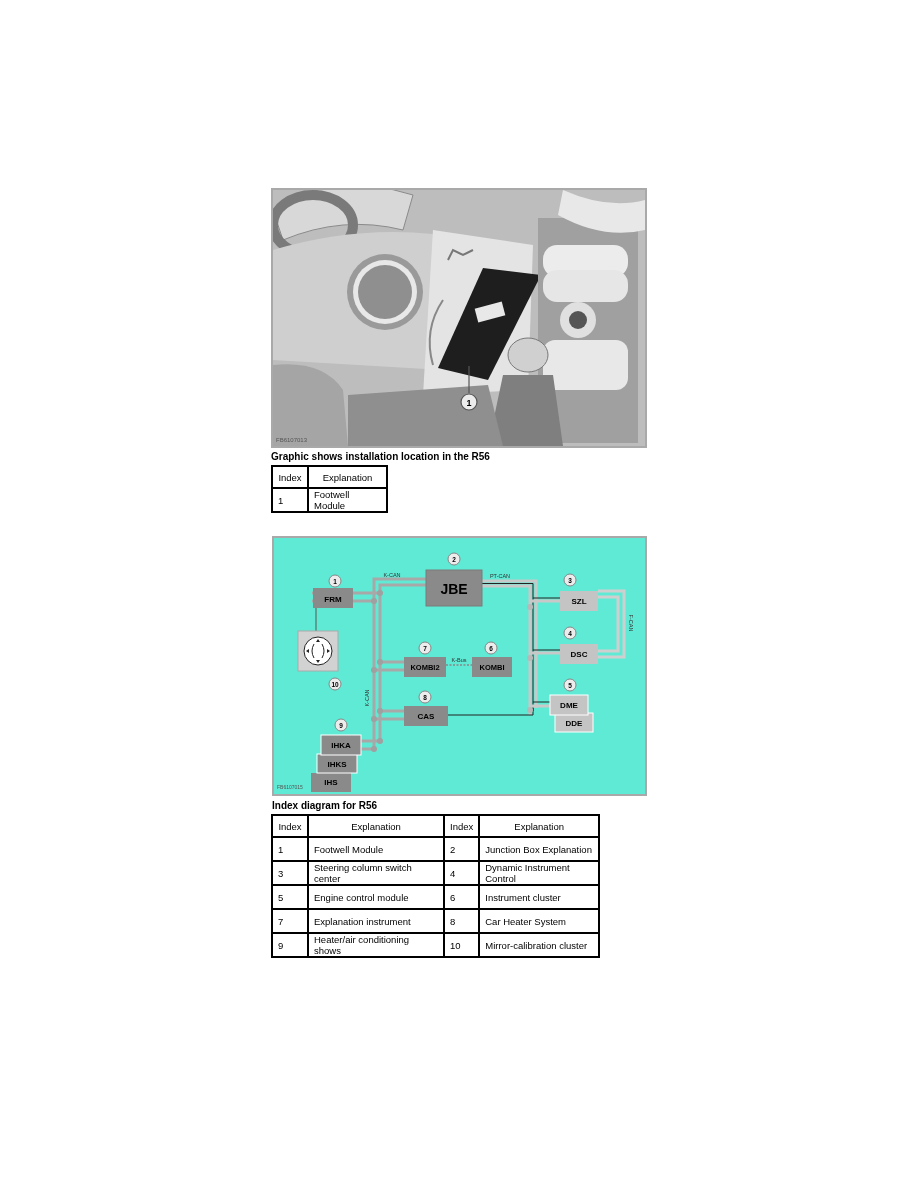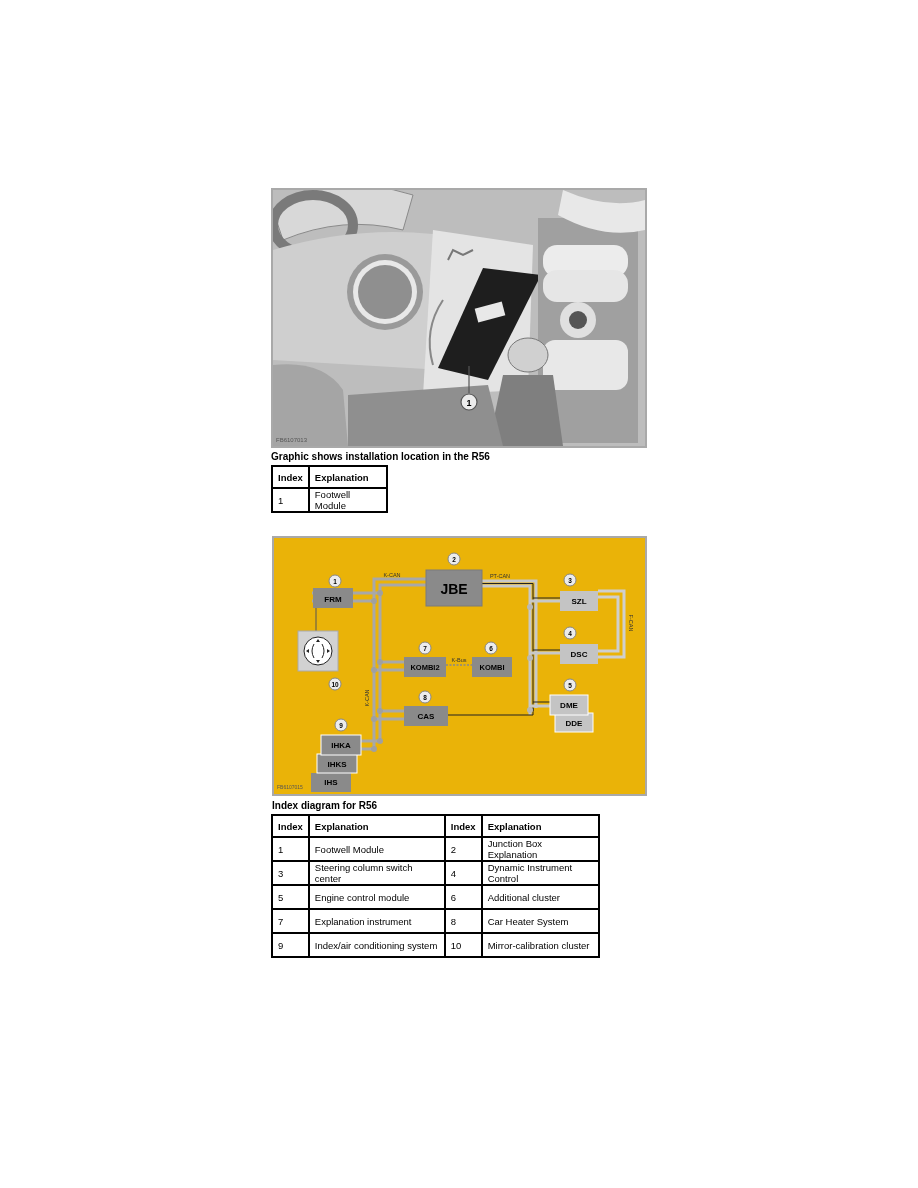--- a/index.html
+++ b/index.html
@@ -8,24 +8,24 @@
 
   
   .photo { left: 271px; top: 188px; width: 376px; height: 260px; border: 2px solid #a9a9a9; box-sizing: border-box; background: #b9b9b9; overflow: hidden; }
   .photo svg { display: block; }
   .fig-code { font-size: 6px; color: #555; }
 
   .caption { font-size: 10px; color: #000; font-weight: bold; }
 
   table.idx { border-collapse: collapse; font-size: 9.5px; }
   table.idx td, table.idx th { border: 2px solid #000; padding: 0 5px; height: 22px; text-align: left; vertical-align: middle; }
-  table.idx th { font-weight: bold; height: 20px; }
+  table.idx th { font-weight: normal; height: 20px; text-align: center; }
 
   
-  .diagram { left: 272px; top: 536px; width: 375px; height: 260px; border: 2px solid #a9a9a9; box-sizing: border-box; background: #eab308; }
+  .diagram { left: 272px; top: 536px; width: 375px; height: 260px; border: 2px solid #a9a9a9; box-sizing: border-box; background: #5eead4; }
   .diagram svg text { font-family: "Liberation Sans", sans-serif; }
 </style>
 </head>
 <body>
 
 <div class="abs photo">
   <svg width="372" height="256" viewBox="0 0 372 256">
     <rect x="0" y="0" width="372" height="256" fill="#bdbdbd"></rect>
 
     <path d="M0,20 Q60,-20 140,5 L130,40 Q70,25 10,50 Z" fill="#d8d8d8" stroke="#8a8a8a"></path>
@@ -234,28 +234,28 @@
   <tr>
     <td>3</td>
     <td>Steering column switch center</td>
     <td>4</td>
     <td>Dynamic Instrument Control</td>
   </tr>
   <tr>
     <td>5</td>
     <td>Engine control module</td>
     <td>6</td>
-    <td>Additional cluster</td>
+    <td>Instrument cluster</td>
   </tr>
   <tr>
     <td>7</td>
     <td>Explanation instrument</td>
     <td>8</td>
     <td>Car Heater System</td>
   </tr>
   <tr>
     <td>9</td>
-    <td>Index/air conditioning system</td>
+    <td>Heater/air conditioning shows</td>
     <td>10</td>
     <td>Mirror-calibration cluster</td>
   </tr>
 </tbody>
   </table>
 
 </body></html>

